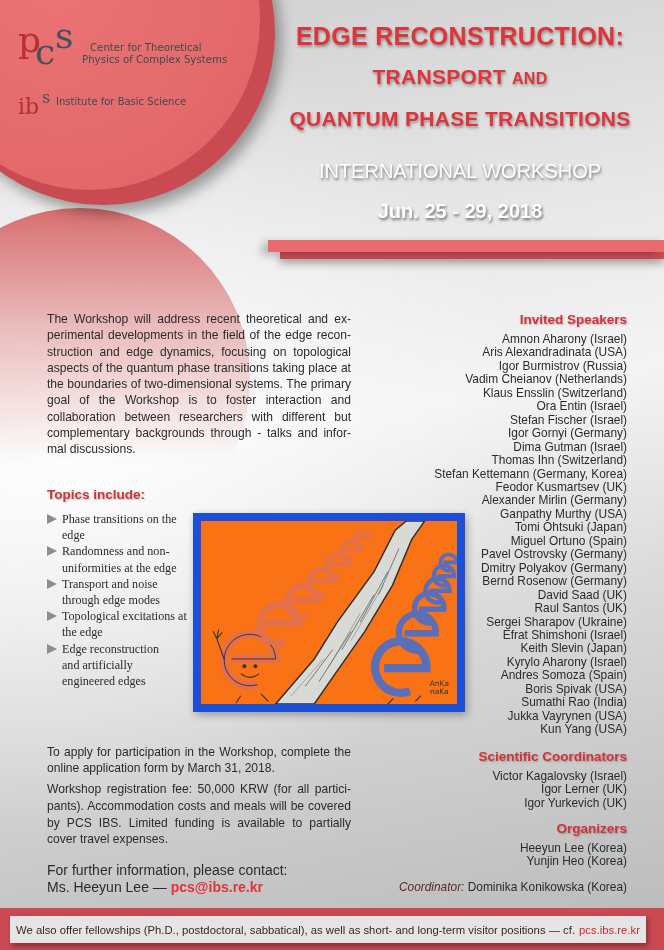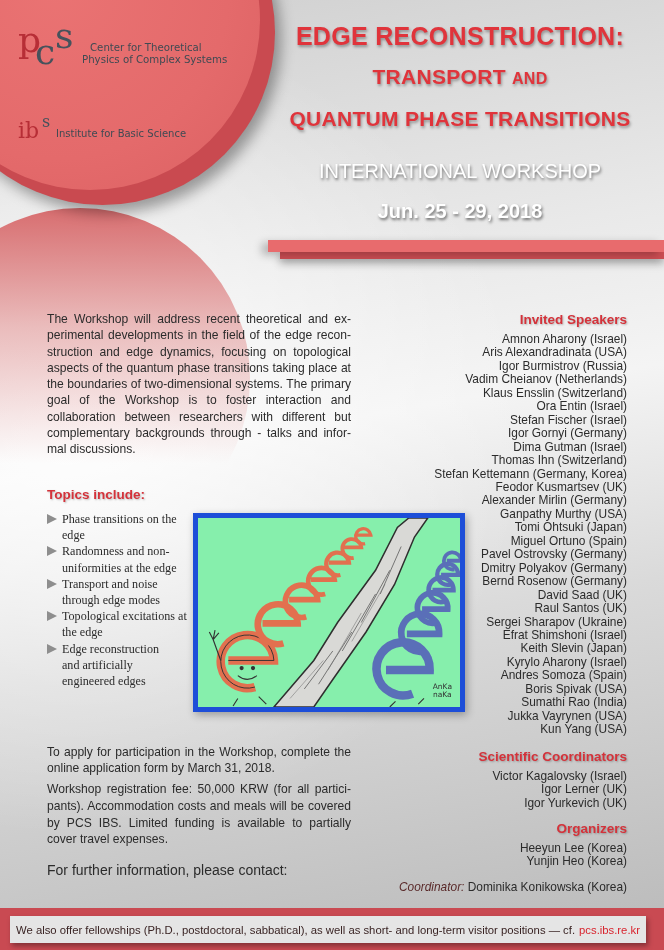--- a/index.html
+++ b/index.html
@@ -35,21 +35,21 @@
   
   .logo-pcs { position: absolute; left: 18px; top: 25px; display: flex; align-items: flex-end; }
   .pcs-mark { position: relative; width: 64px; height: 42px; font-family: "DejaVu Serif", serif; }
   .pcs-mark .p { position: absolute; left: 0; top: -6px; font-size: 36px; color: #b72e36; }
   .pcs-mark .c { position: absolute; left: 17px; top: 6px; font-size: 36px; color: #45525c; }
   .pcs-mark .s { position: absolute; left: 37px; top: -10px; font-size: 36px; color: #45525c; }
   .logo-text {
     font-family: "DejaVu Sans", sans-serif; font-size: 10.2px; line-height: 11.5px; color: #3f4a53;
     margin-left: 0px; padding-bottom: 2px;
   }
-  .logo-ibs { position: absolute; left: 18px; top: 120px; display: flex; align-items: center; }
+  .logo-ibs { position: absolute; left: 18px; top: 96px; display: flex; }
   .ibs-mark { font-family: "DejaVu Serif", serif; font-size: 22px; color: #b72e36; position: relative; width: 38px; height: 26px; }
   .ibs-mark .ib { position: absolute; left: 0; top: -2px; }
   .ibs-mark .sup { position: absolute; left: 24px; top: -8px; font-size: 16px; color: #45525c; }
   .ibs-text { font-family: "DejaVu Sans", sans-serif; font-size: 10px; color: #3f4a53; margin-left: 0; }
 
   
   .title-block { position: absolute; left: 255px; top: 20px; width: 410px; text-align: center; }
   .title-line {
     font-family: "Liberation Sans", sans-serif; font-weight: bold; color: #e0343b;
     text-shadow: 1px 2px 3px rgba(0,0,0,0.35); letter-spacing: 0.3px;
@@ -91,21 +91,21 @@
   .topics-list li { display: flex; align-items: flex-start; font-size: 12.1px; line-height: 16.2px; color: #2b2b2b; }
   .topics-list .bullet {
     flex: 0 0 auto; width: 0; height: 0; margin-top: 3px; margin-right: 5px;
     border-top: 5.5px solid transparent; border-bottom: 5.5px solid transparent; border-left: 10px solid #8e8e8e;
   }
   .topics-list .label { width: 135px; font-family: Liberation Serif, serif; }
 
   
   .cartoon {
     position: absolute; left: 193px; top: 513px; width: 272px; height: 199px;
-    background: #86efac; border: 5px solid #1d4ed8;
+    background: #f97316; border: 8px solid #1d4ed8;
     box-shadow: 2px 3px 8px rgba(0,0,0,0.3);
     overflow: hidden;
   }
   .cartoon svg { width: 100%; height: 100%; display: block; }
   .signature {
     position: absolute; right: 8px; bottom: 8px; font-size: 7.5px; line-height: 8px; color: #333;
     font-family: "DejaVu Sans", sans-serif; text-align: center;
   }
 
   
@@ -250,20 +250,21 @@
   <div class="signature">
     <div>AnKa</div>
     <div>naKa</div>
   </div>
 </div>
 
 <p class="apply">To apply for participation in the Workshop, complete the online application form by March 31, 2018.</p>
 <p class="fee">Workshop registration fee: 50,000 KRW (for all partici­pants).  Accommodation costs and meals will be covered by PCS IBS. Limited funding is available to partially cover travel expenses.</p>
 <div class="contact">
   <div>For further information, please contact:</div>
+  <div><span>Ms. Heeyun Lee — </span><a class="email">pcs@ibs.re.kr</a></div>
 </div>
 
 <div class="right-col">
   <div class="sec-head">Invited Speakers</div>
   <ul class="name-list">
     <li>Amnon Aharony (Israel)</li>
     <li>Aris Alexandradinata (USA)</li>
     <li>Igor Burmistrov (Russia)</li>
     <li>Vadim Cheianov (Netherlands)</li>
     <li>Klaus Ensslin (Switzerland)</li>

